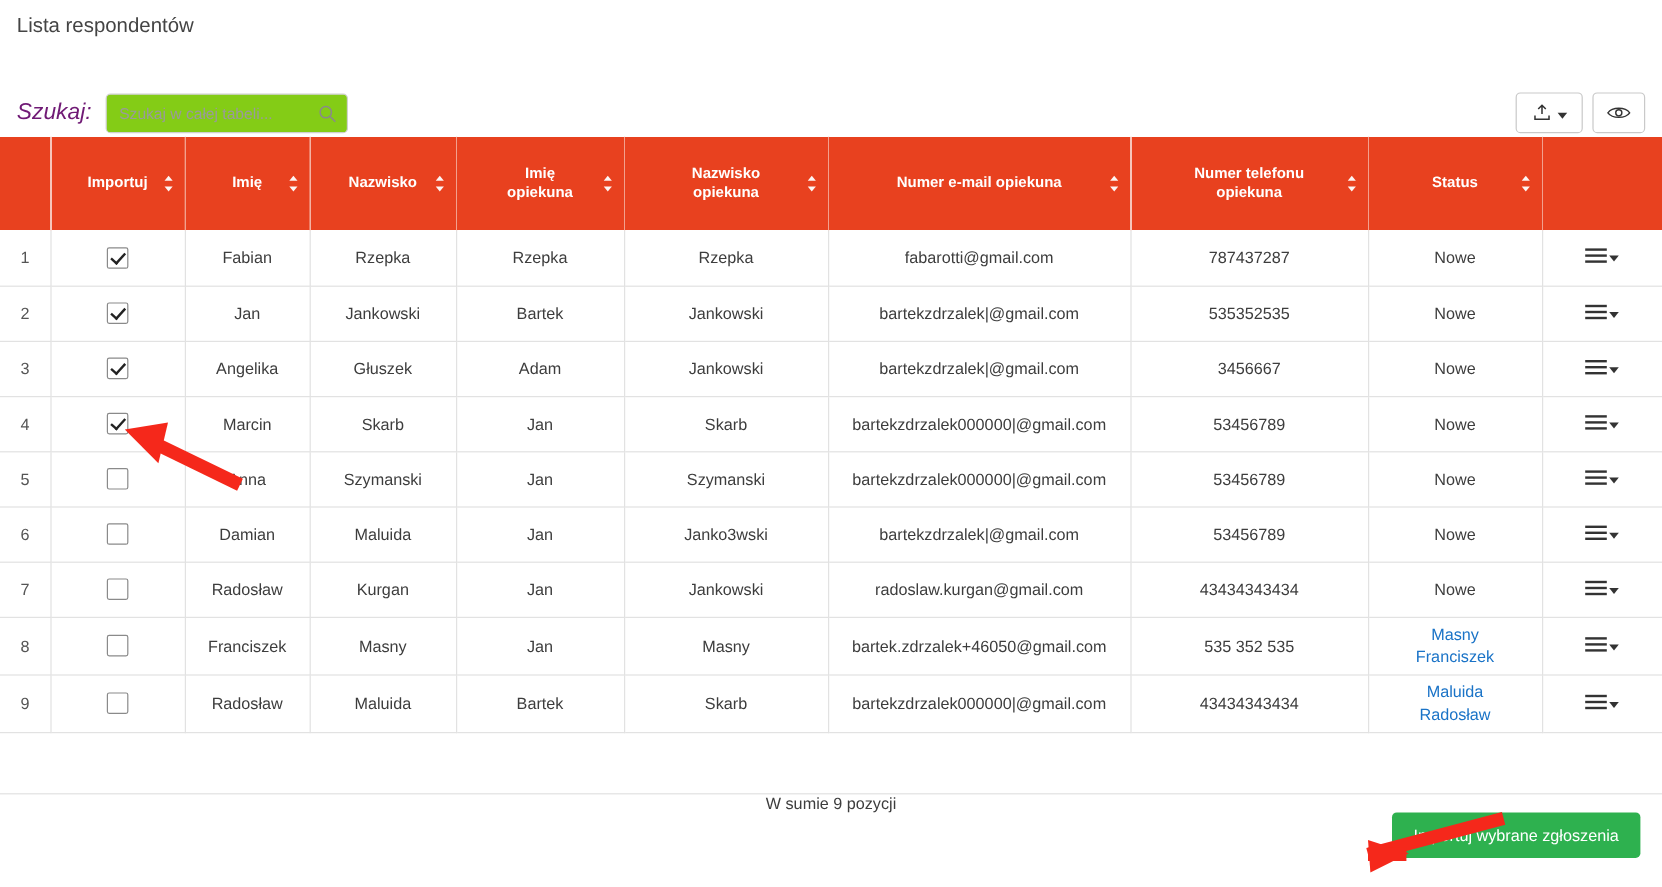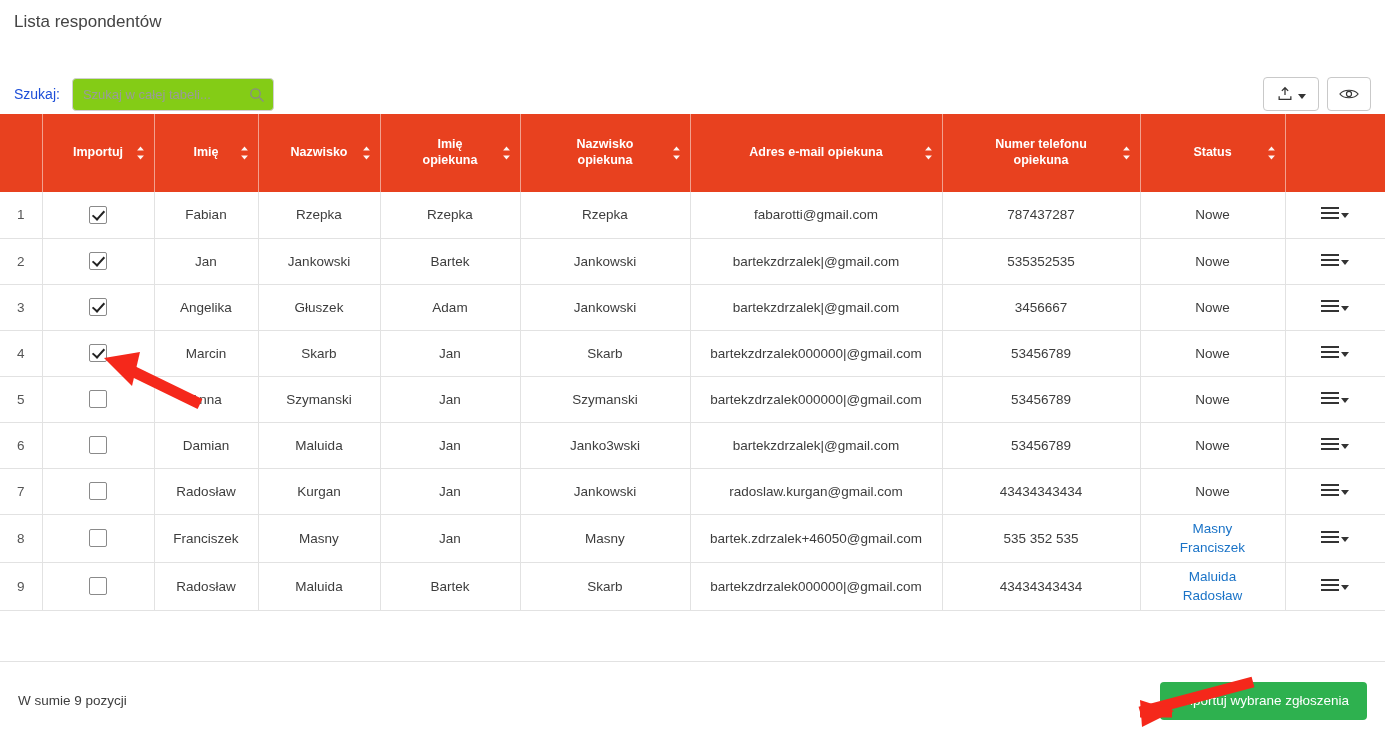--- a/index.html
+++ b/index.html
@@ -25,23 +25,24 @@
     font-weight: 400;
   }
   .toolbar {
     display: flex;
     align-items: center;
     padding: 0 14px;
     margin-top: 42px;
     height: 40px;
   }
   .search-label {
-    font-size: 14px;
-    color: #1d4ed8;
+    font-size: 19px;
+    color: #701a75;
     margin-right: 12px;
+    font-style: italic;
   }
   .search-box {
     position: relative;
     width: 202px;
     height: 33px;
     border: 1px solid #d0d0d0;
     border-radius: 4px;
     background: #84cc16;
     display: flex;
     align-items: center;
@@ -188,20 +189,21 @@
   .footer {
     position: absolute;
     left: 0;
     right: 0;
     bottom: 0;
     height: 78px;
     border-top: 1px solid #e2e2e2;
     display: flex;
     align-items: center;
     padding: 0 18px;
+    flex-direction: column;
   }
   .footer-count {
     font-size: 13.5px;
     color: #3d3d3d;
   }
   .btn-import {
     margin-left: auto;
     background: #2eb14f;
     color: #fff;
     border: none;
@@ -299,21 +301,21 @@
         </th>
         <th>
           <span style="white-space:pre-line">Nazwisko
 opiekuna</span>
           <svg class="sort-ico" viewBox="0 0 10 14">
             <path d="M5 0.5 L8.4 4.6 L1.6 4.6 Z" fill="#ffffff"></path>
             <path d="M5 13.5 L8.4 9.4 L1.6 9.4 Z" fill="#ffffff"></path>
           </svg>
         </th>
         <th>
-          <span>Adres e-mail opiekuna</span>
+          <span>Numer e-mail opiekuna</span>
           <svg class="sort-ico" viewBox="0 0 10 14">
             <path d="M5 0.5 L8.4 4.6 L1.6 4.6 Z" fill="#ffffff"></path>
             <path d="M5 13.5 L8.4 9.4 L1.6 9.4 Z" fill="#ffffff"></path>
           </svg>
         </th>
         <th>
           <span style="white-space:pre-line">Numer telefonu
 opiekuna</span>
           <svg class="sort-ico" viewBox="0 0 10 14">
             <path d="M5 0.5 L8.4 4.6 L1.6 4.6 Z" fill="#ffffff"></path>

